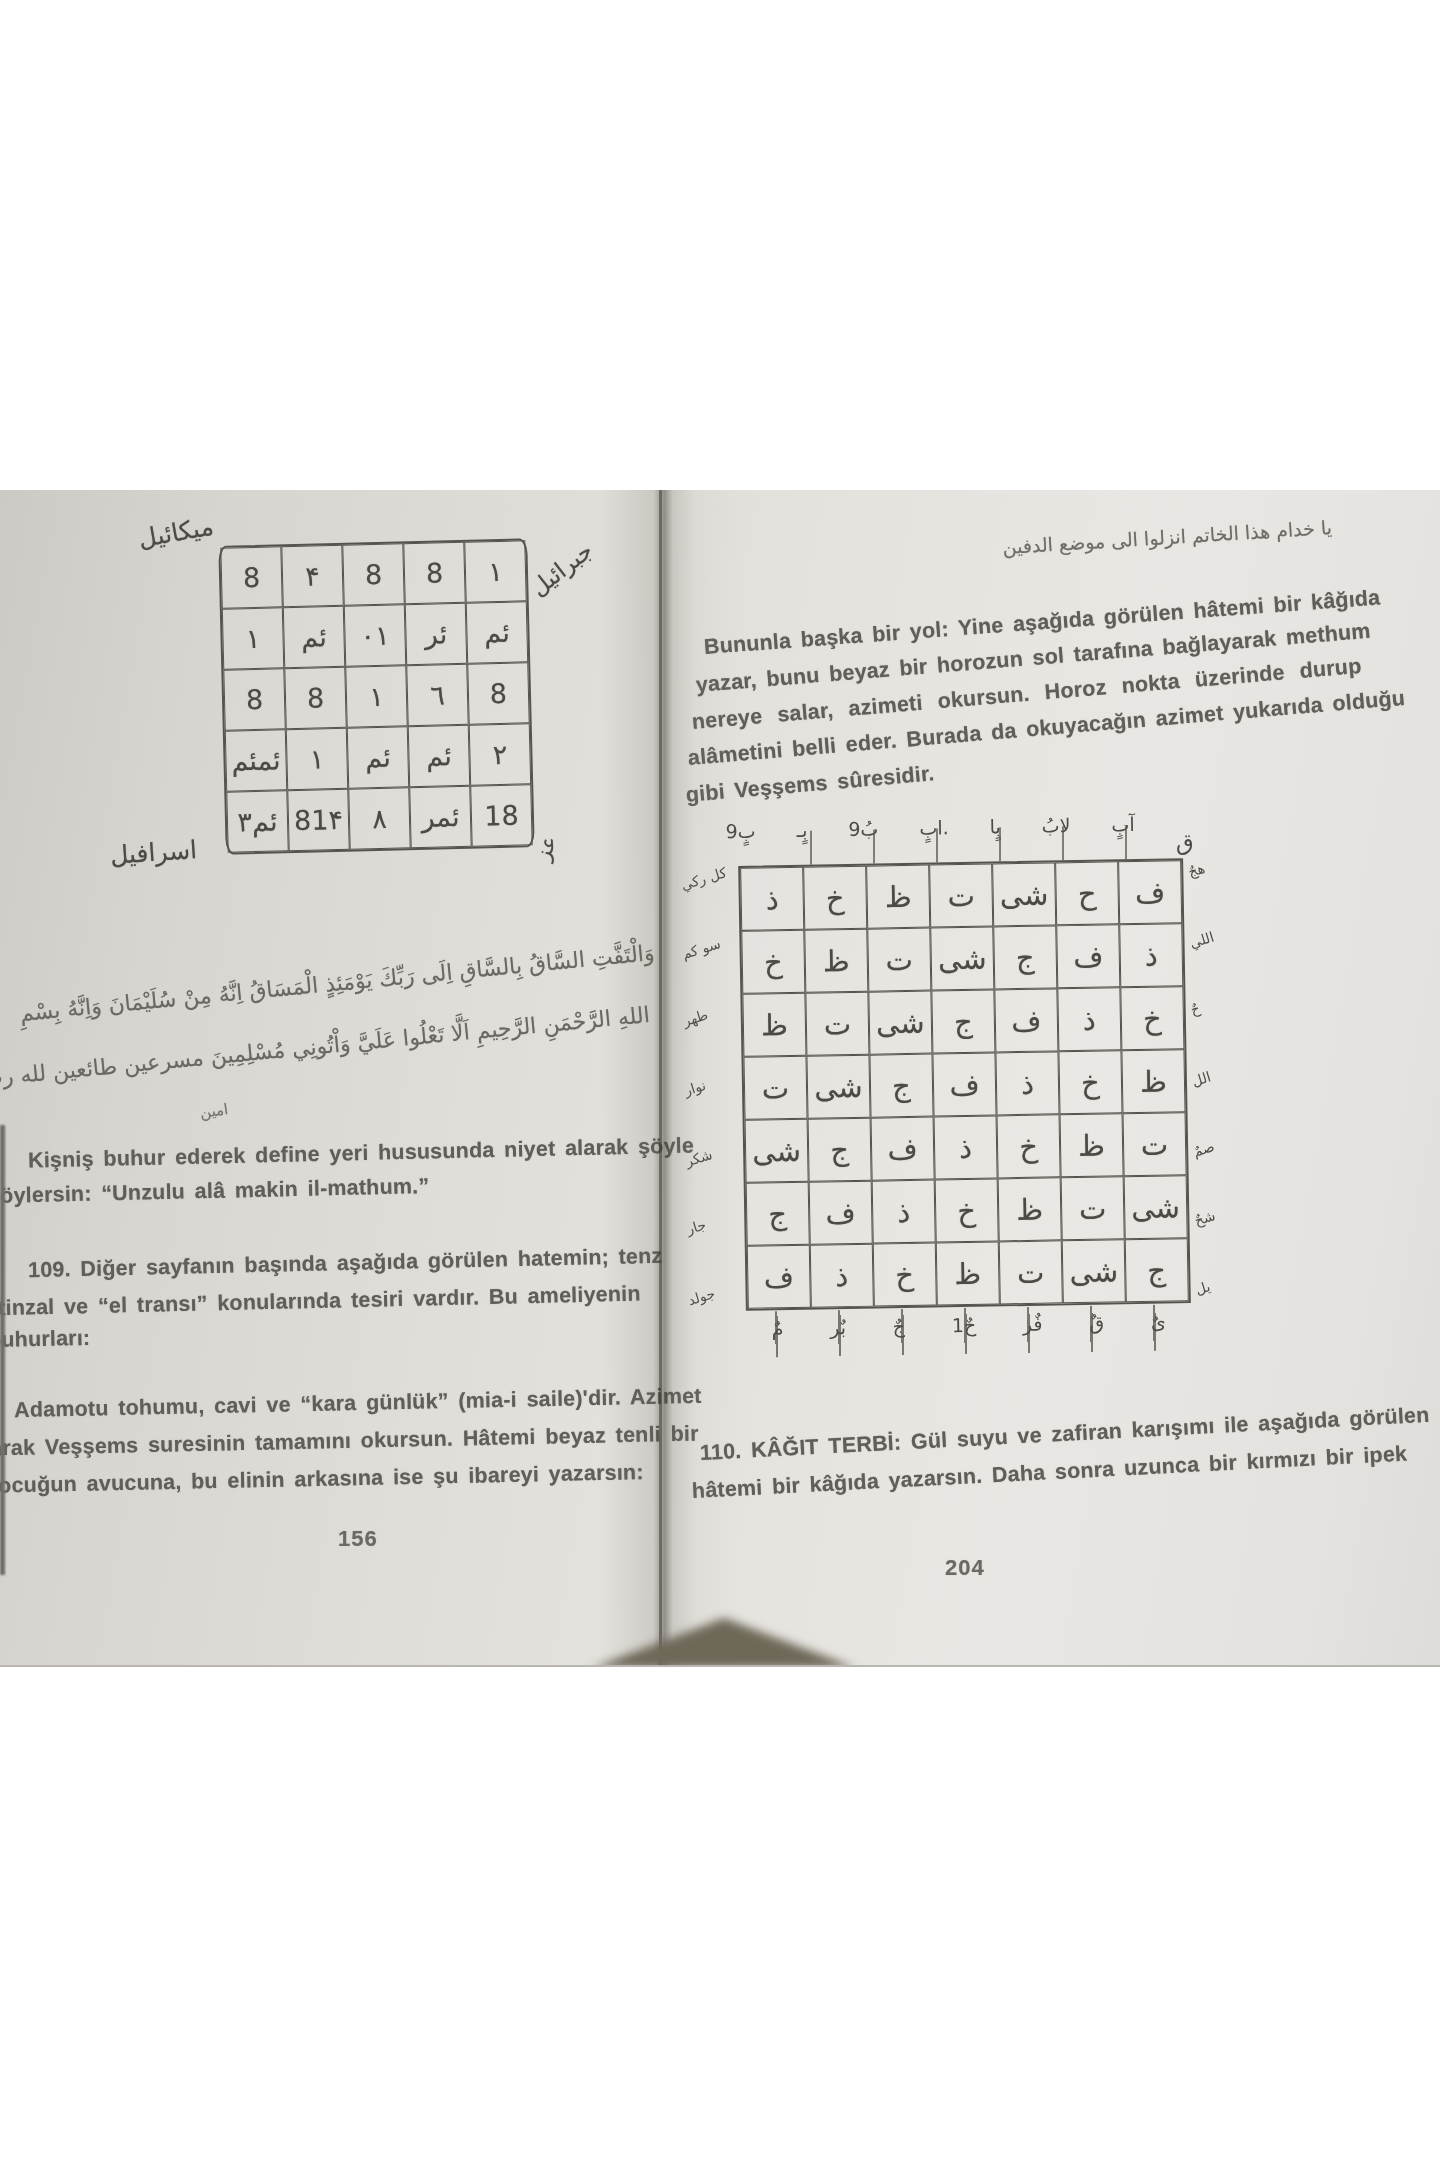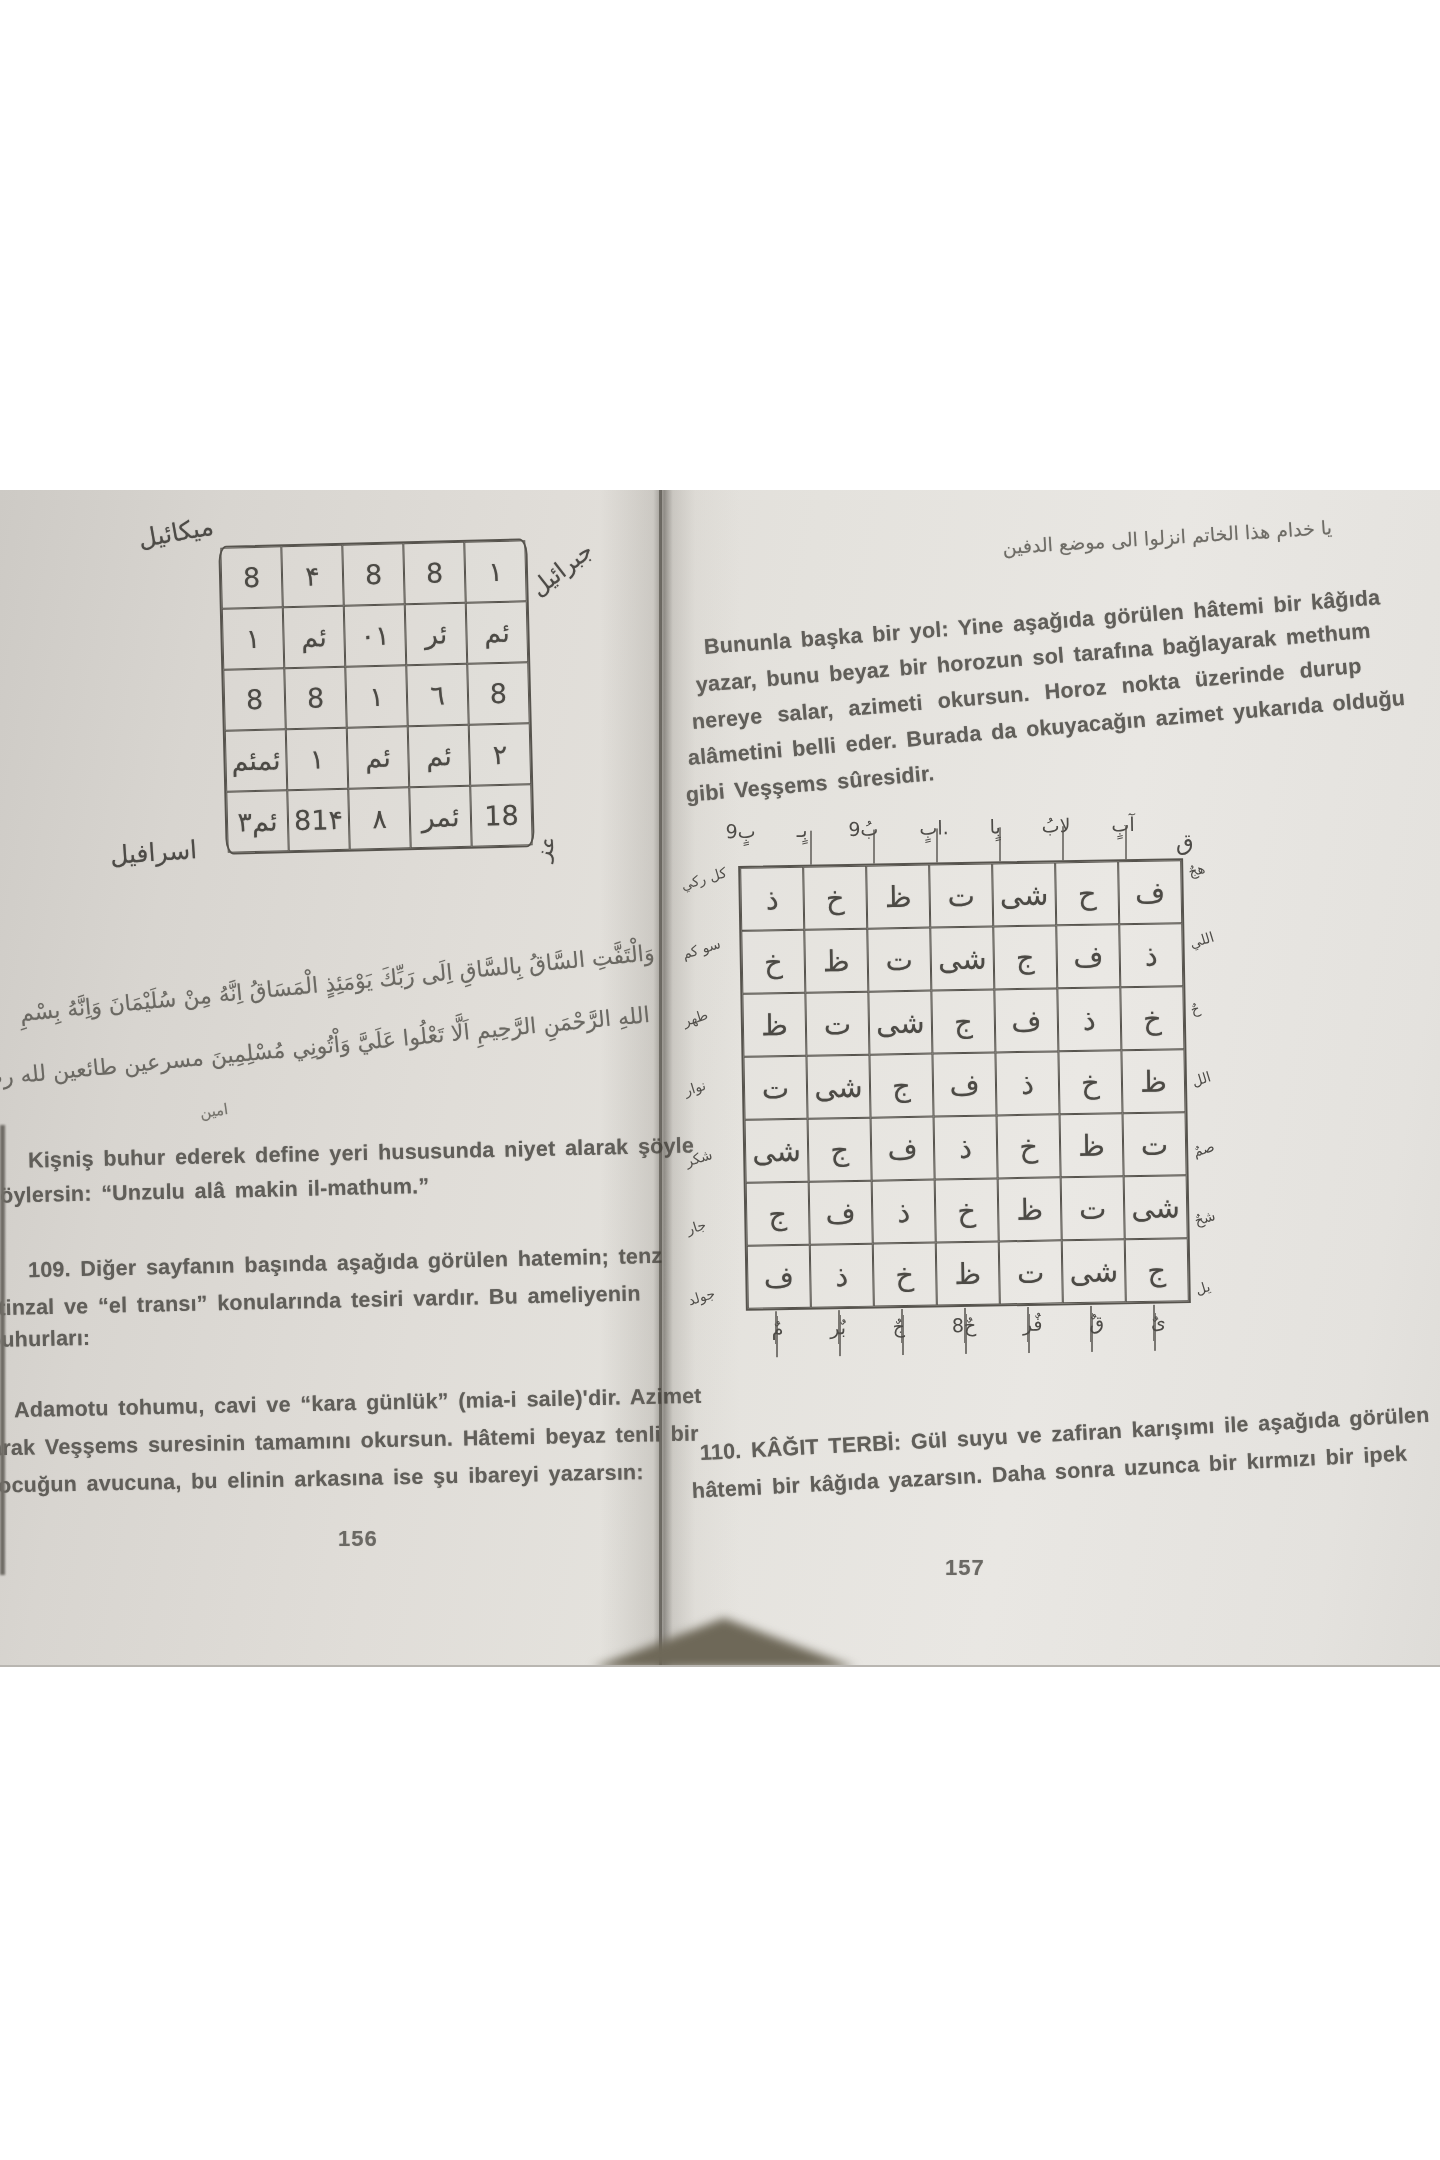--- a/index.html
+++ b/index.html
@@ -206,30 +206,30 @@
           <span>الل</span>
           <span>صمٌ</span>
           <span>شحٌ</span>
           <span>يل</span>
         </div>
       <div class="tails-bottom"></div>
       <div class="bot-ann">
           <span>مٌ</span>
           <span>بٌر</span>
           <span>جٌ</span>
-          <span>حٌ8</span>
+          <span>حٌ1</span>
           <span>فٌر</span>
           <span>قٌ</span>
           <span>ىٌ</span>
         </div>
     </div>
 
     <span class="tk rp" style="left:700px;top:952px;transform:rotate(-3deg);">110. KÂĞIT TERBİ: Gül suyu ve zafiran karışımı ile aşağıda görülen</span>
     <span class="tk rp" style="left:692px;top:990px;transform:rotate(-3deg);">hâtemi bir kâğıda yazarsın. Daha sonra uzunca bir kırmızı bir ipek</span>
 
-    <span class="pagenum" style="left:945px;top:1065px;">157</span>
+    <span class="pagenum" style="left:945px;top:1065px;">204</span>
   </div>
 
   <div class="left-edge"></div>
   <div class="gutter"></div>
   <div class="gutter-line"></div>
   <div class="bottom-wedge"></div>
 </div>
 
 </body></html>

